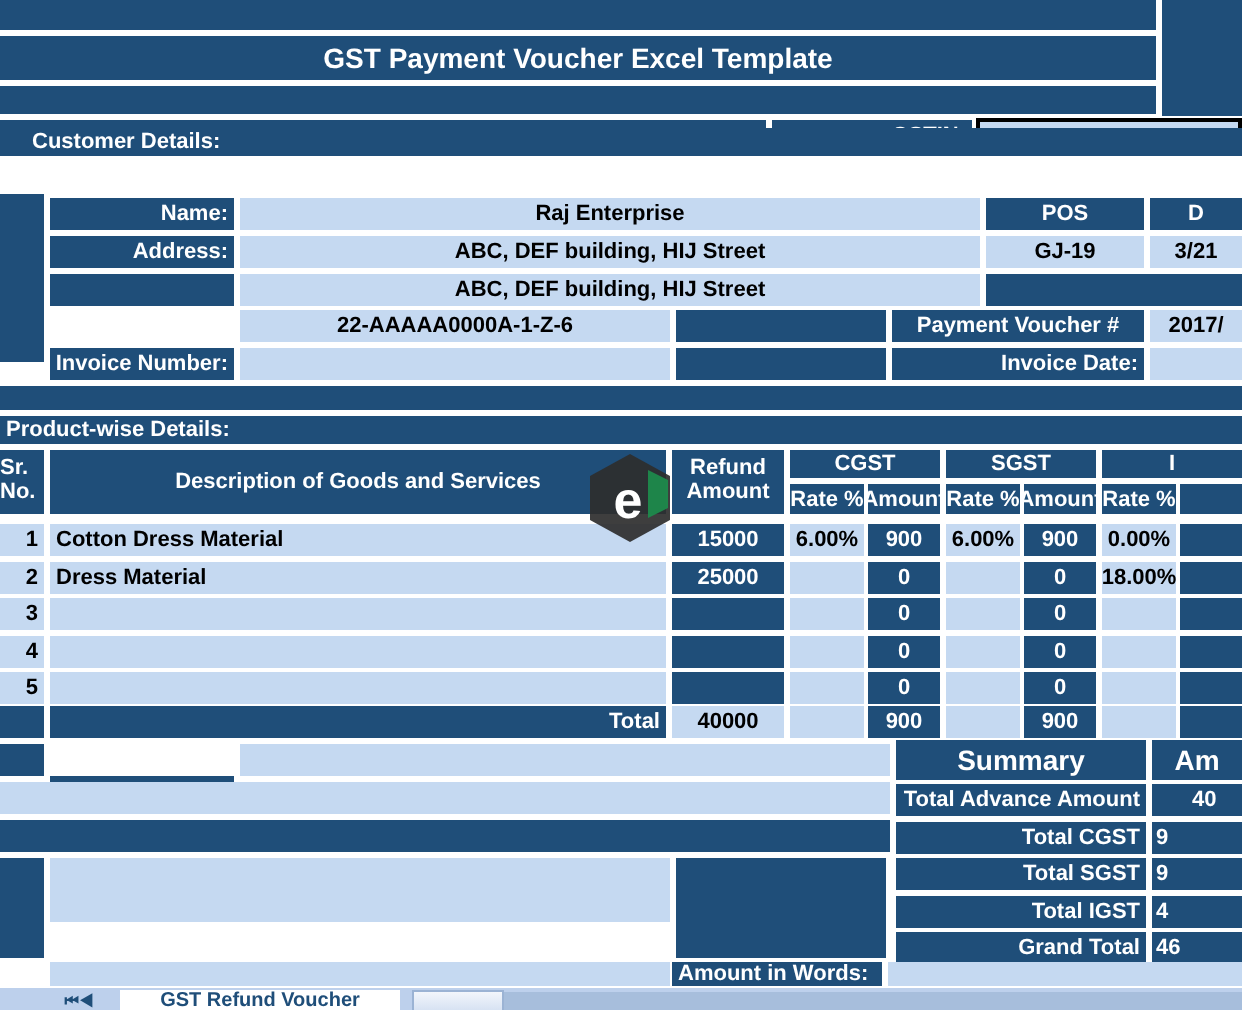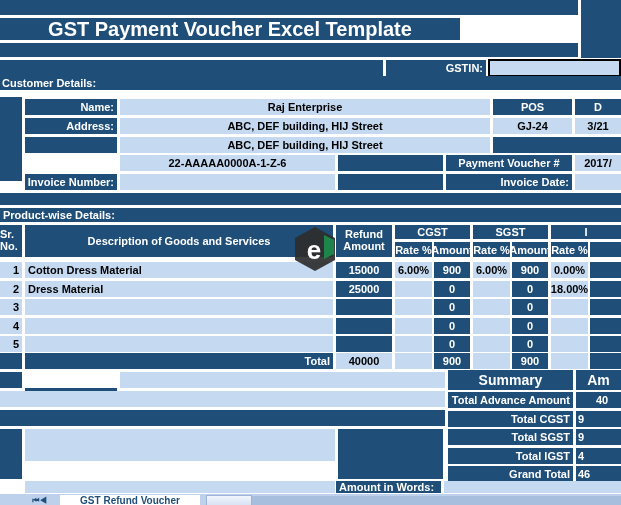--- a/index.html
+++ b/index.html
@@ -44,40 +44,40 @@
   #tab-fill{position:absolute;left:252px;top:496px;width:369px;height:9px;background:#A7BEDC;}
 </style>
 </head>
 <body>
 
 <div id="sheet">
 
   <div class="abs band" style="left:0;top:0;width:578px;height:15px;"></div>
   <div class="abs band" style="left:581px;top:0;width:40px;height:58px;"></div>
 
-  <div class="abs dk cell c-center" style="left:0;top:18px;width:460px;height:22px;font-size:20px;">GST Payment Voucher Excel Template</div>
+  <div class="abs dk cell c-center" style="left:0;top:18px;width:578px;height:22px;font-size:14px;">GST Payment Voucher Excel Template</div>
 
   <div class="abs band" style="left:0;top:43px;width:578px;height:14px;"></div>
 
   <div class="abs dk" style="left:0;top:60px;width:383px;height:16px;"></div>
   <div class="abs dk cell c-right" style="left:386px;top:60px;width:100px;height:16px;">GSTIN:</div>
   <div class="abs activecell cell c-left" style="left:488px;top:59px;width:133px;height:18px;"></div>
 
-  <div class="abs dk cell c-left" style="left:0;top:76px;width:621px;height:14px;font-size:11px;padding-left:2px;">Customer Details:</div>
+  <div class="abs dk cell c-left" style="left:0;top:64px;width:621px;height:14px;font-size:11px;padding-left:16px;">Customer Details:</div>
 
   <div class="abs dk" style="left:0;top:97px;width:22px;height:84px;"></div>
 
   <div class="abs lt cell c-center" style="left:120px;top:99px;width:370px;height:16px;">Raj Enterprise</div>
   <div class="abs dk cell c-right" style="left:25px;top:99px;width:92px;height:16px;">Name:</div>
   <div class="abs dk cell c-center" style="left:493px;top:99px;width:79px;height:16px;">POS</div>
   <div class="abs dk cell c-center" style="left:575px;top:99px;width:46px;height:16px;">D</div>
 
   <div class="abs dk cell c-right" style="left:25px;top:118px;width:92px;height:16px;">Address:</div>
   <div class="abs lt cell c-center" style="left:120px;top:118px;width:370px;height:16px;">ABC, DEF building, HIJ Street</div>
-  <div class="abs lt cell c-center" style="left:493px;top:118px;width:79px;height:16px;">GJ-24</div>
+  <div class="abs lt cell c-center" style="left:493px;top:118px;width:79px;height:16px;">GJ-19</div>
   <div class="abs lt cell c-center" style="left:575px;top:118px;width:46px;height:16px;">3/21</div>
 
   <div class="abs dk" style="left:25px;top:137px;width:92px;height:16px;"></div>
   <div class="abs lt cell c-center" style="left:120px;top:137px;width:370px;height:16px;">ABC, DEF building, HIJ Street</div>
   <div class="abs dk" style="left:493px;top:137px;width:128px;height:16px;"></div>
 
   <div class="abs lt cell c-center" style="left:120px;top:155px;width:215px;height:16px;">22-AAAAA0000A-1-Z-6</div>
   <div class="abs dk" style="left:338px;top:155px;width:105px;height:16px;"></div>
   <div class="abs dk cell c-center" style="left:446px;top:155px;width:126px;height:16px;">Payment Voucher #</div>
   <div class="abs lt cell c-center" style="left:575px;top:155px;width:46px;height:16px;">2017/</div>

